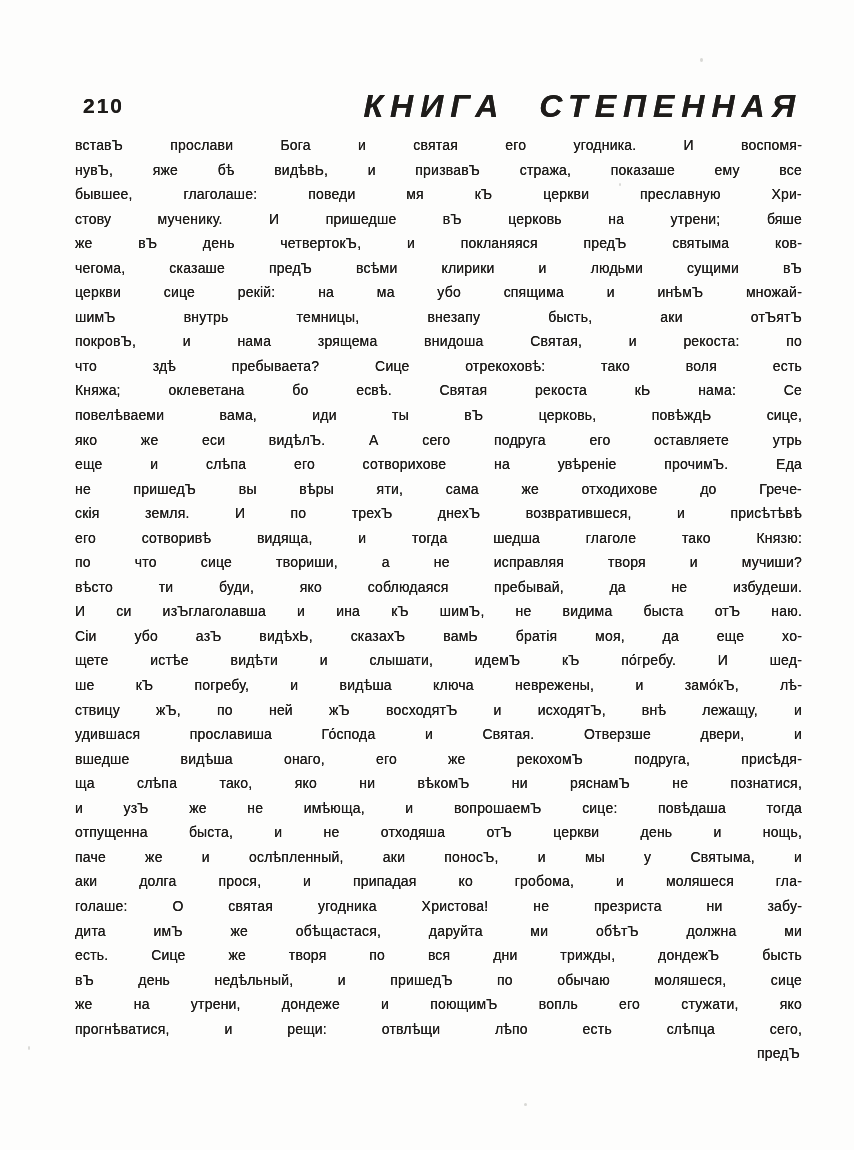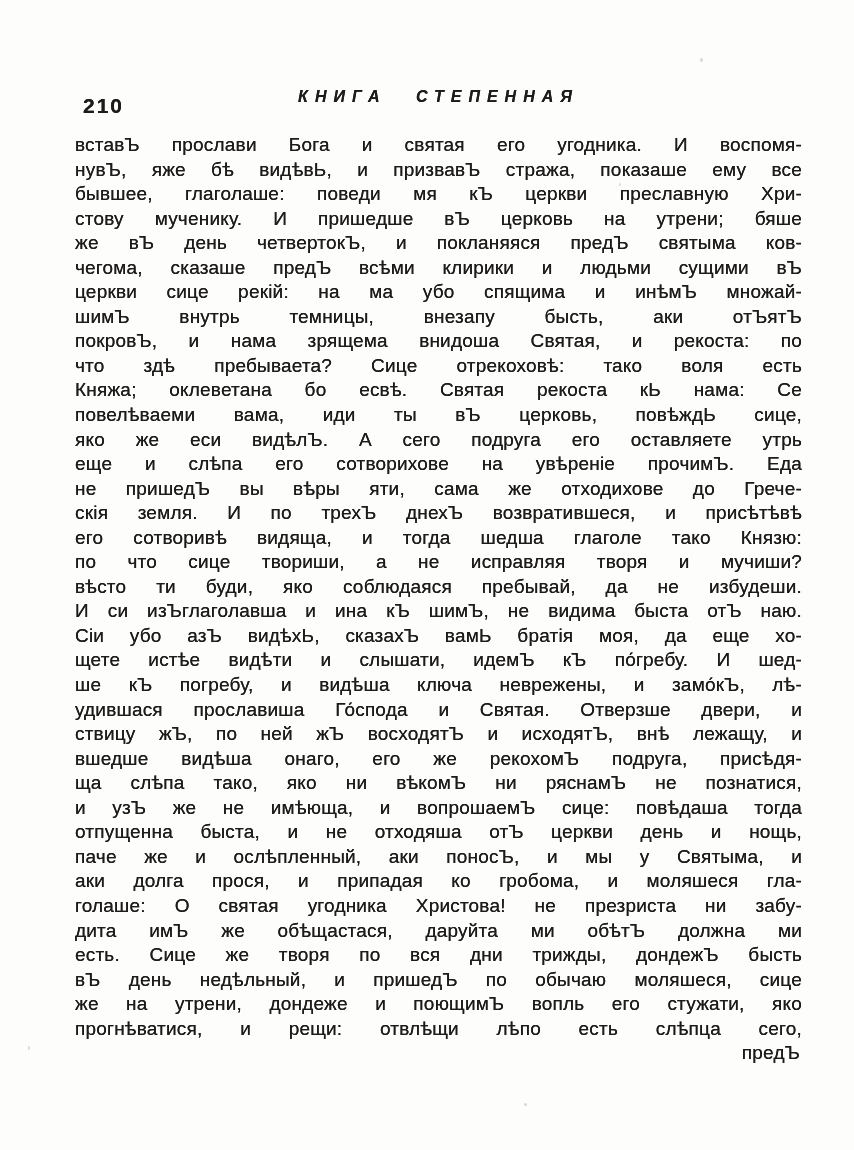--- a/index.html
+++ b/index.html
@@ -31,35 +31,35 @@
     font-size: 21px;
     font-weight: bold;
     letter-spacing: 2px;
     text-shadow: 0 0 0.5px currentColor;
   }
   .running-title {
     position: absolute;
     left: 0;
     right: 0;
     top: 0;
-    text-align: center;
-    font-size: 16px;
+    text-align: right;
+    font-size: 32px;
     font-style: italic;
     font-weight: bold;
     letter-spacing: 7px;
     word-spacing: 18px;
     text-shadow: 0 0 0.5px currentColor;
     white-space: nowrap;
   }
   .text-block {
     position: absolute;
     top: 133px;
     left: 75px;
     width: 727px;
-    font-size: 19px;
+    font-size: 14px;
     line-height: 24.55px;
     letter-spacing: 0.2px;
     text-shadow: 0 0 0.5px currentColor;
   }
   .text-line {
     text-align: justify;
     text-align-last: justify;
     white-space: nowrap; 
     overflow: hidden;
   }
@@ -107,22 +107,22 @@
       <div class="text-line">еще и слѣпа его сотворихове на увѣреніе прочимЪ. Еда</div>
       <div class="text-line">не пришедЪ вы вѣры яти, сама же отходихове до Грече-</div>
       <div class="text-line">скія земля. И по трехЪ днехЪ возвратившеся, и присѣтѣвѣ</div>
       <div class="text-line">его сотворивѣ видяща, и тогда шедша глаголе тако Князю:</div>
       <div class="text-line">по что сице твориши, а не исправляя творя и мучиши?</div>
       <div class="text-line">вѣсто ти буди, яко соблюдаяся пребывай, да не избудеши.</div>
       <div class="text-line">И си изЪглаголавша и ина кЪ шимЪ, не видима быста отЪ наю.</div>
       <div class="text-line">Сіи убо азЪ видѣхЬ, сказахЪ вамЬ братія моя, да еще хо-</div>
       <div class="text-line">щете истѣе видѣти и слышати, идемЪ кЪ по́гребу. И шед-</div>
       <div class="text-line">ше кЪ погребу, и видѣша ключа неврежены, и замо́кЪ, лѣ-</div>
+      <div class="text-line">ствицу жЪ, по ней жЪ восходятЪ и исходятЪ, внѣ лежащу, и</div>
       <div class="text-line">удившася прославиша Го́спода и Святая. Отверзше двери, и</div>
-      <div class="text-line">ствицу жЪ, по ней жЪ восходятЪ и исходятЪ, внѣ лежащу, и</div>
       <div class="text-line">вшедше видѣша онаго, его же рекохомЪ подруга, присѣдя-</div>
       <div class="text-line">ща слѣпа тако, яко ни вѣкомЪ ни ряснамЪ не познатися,</div>
       <div class="text-line">и узЪ же не имѣюща, и вопрошаемЪ сице: повѣдаша тогда</div>
       <div class="text-line">отпущенна быста, и не отходяша отЪ церкви день и нощь,</div>
       <div class="text-line">паче же и ослѣпленный, аки поносЪ, и мы у Святыма, и</div>
       <div class="text-line">аки долга прося, и припадая ко гробома, и моляшеся гла-</div>
       <div class="text-line">голаше: О святая угодника Христова! не презриста ни забу-</div>
       <div class="text-line">дита имЪ же обѣщастася, даруйта ми обѣтЪ должна ми</div>
       <div class="text-line">есть. Сице же творя по вся дни трижды, дондежЪ бысть</div>
       <div class="text-line">вЪ день недѣльный, и пришедЪ по обычаю моляшеся, сице</div>

